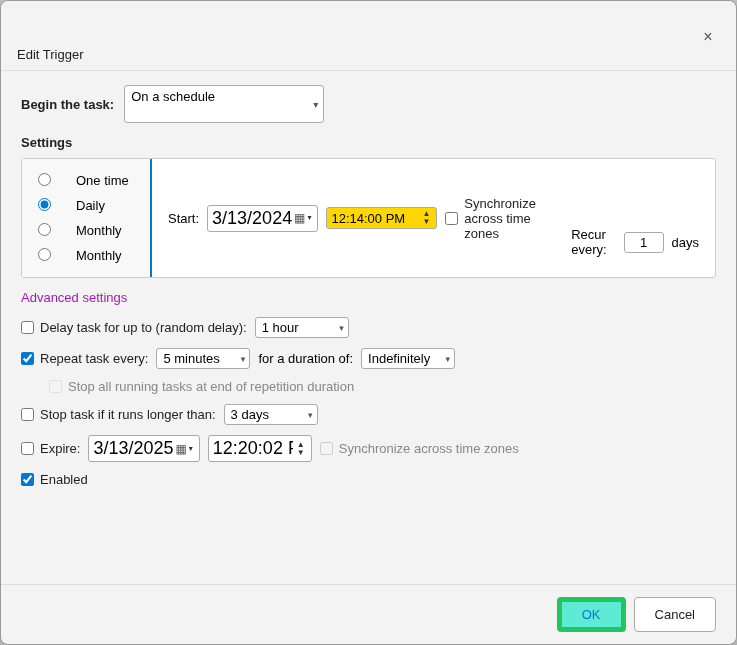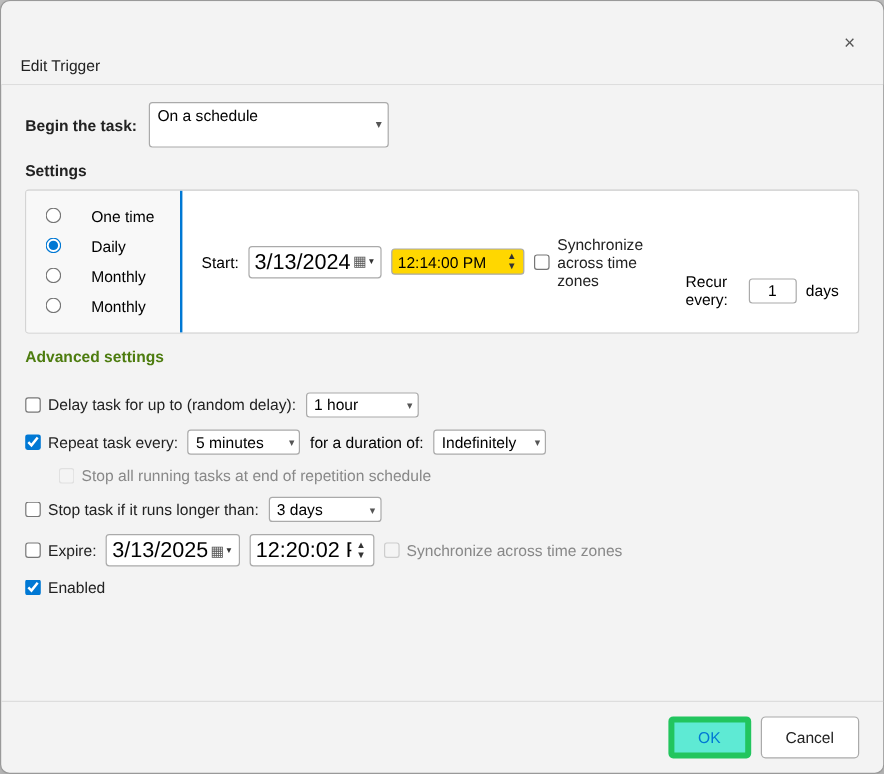--- a/index.html
+++ b/index.html
@@ -210,23 +210,23 @@
       width: 40px;
       font-size: 13px;
       text-align: center;
     }
     .advanced-section {
       display: flex;
       flex-direction: column;
       gap: 10px;
     }
     .advanced-label {
-      font-weight: 700;
-      color: #4d7c0f;
-      margin-bottom: 12px;
+      font-weight: 400;
+      color: #a21caf;
+      margin-bottom: 2px;
     }
     .adv-row {
       display: flex;
       align-items: center;
       gap: 8px;
       flex-wrap: wrap;
     }
     .adv-row .disabled-check {
       color: #888;
     }
@@ -406,21 +406,21 @@
             <option>12 hours</option>
             <option>1 day</option>
             <option selected="">Indefinitely</option>
           </select>
         </div>
       </div>
 
       <div class="adv-row stop-indented">
         <label class="checkbox-label disabled-check">
           <input type="checkbox" disabled="" style="">
-          <span>Stop all running tasks at end of repetition schedule</span>
+          <span>Stop all running tasks at end of repetition duration</span>
         </label>
       </div>
 
       <div class="adv-row">
         <label class="checkbox-label">
           <input type="checkbox" style="">
           <span>Stop task if it runs longer than:</span>
         </label>
         <div class="select-wrap-sm">
           <select>

